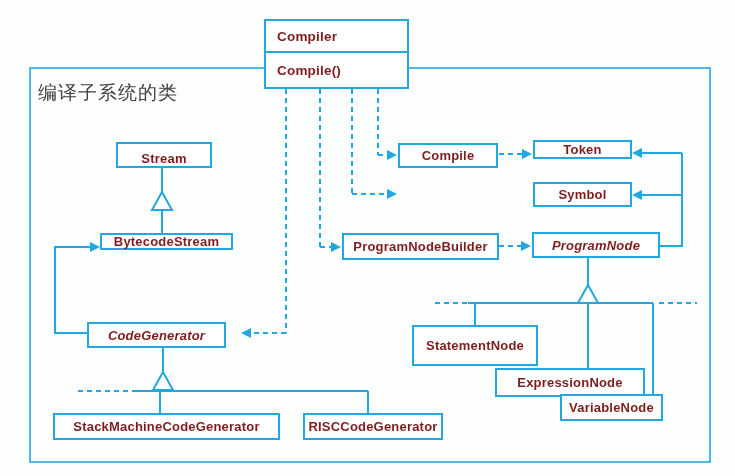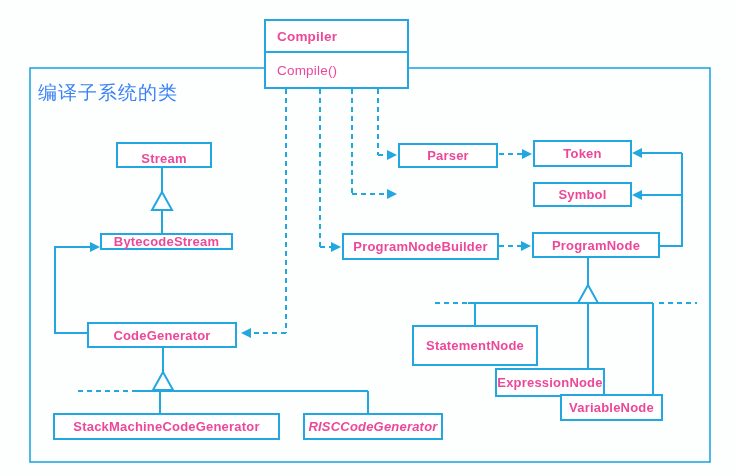--- a/index.html
+++ b/index.html
@@ -6,32 +6,32 @@
   .stage{
     position:relative;width:735px;height:476px;overflow:hidden;
     background:#fdfefe;
     font-family:"Liberation Sans", sans-serif;
   }
   .connectors{position:absolute;left:0;top:0;z-index:1;}
   .cls{
     position:absolute;z-index:2;box-sizing:border-box;
     background:#ffffff;border:2px solid #23a7e0;
     display:flex;align-items:center;justify-content:center;
-    color:#ec4899;font-weight:bold;font-size:13px;letter-spacing:.2px;
+    color:#7f1d1d;font-weight:bold;font-size:13px;letter-spacing:.2px;
     white-space:nowrap;
   }
-  .cls.abstract{}
+  .cls.abstract{font-style:italic;}
   .compiler{flex-direction:column;align-items:stretch;justify-content:flex-start;padding:0;}
   .cmp-row{box-sizing:border-box;display:flex;align-items:center;padding-left:11px;}
   .cmp-title{height:33px;border-bottom:2px solid #23a7e0;font-weight:bold;font-size:13.5px;}
-  .cmp-method{height:35px;font-weight:normal;font-size:13.5px;}
+  .cmp-method{height:35px;font-weight:bold;font-size:13.5px;}
   .label-cn{
     position:absolute;left:38px;top:80px;z-index:2;
     font-family:"Liberation Serif", serif;
-    font-size:19px;color:#3b82f6;letter-spacing:1px;
+    font-size:19px;color:#404040;letter-spacing:1px;
   }
 </style>
 </head>
 <body>
 
 <div class="stage">
 
   <svg class="connectors" width="735" height="476" viewBox="0 0 735 476" stroke="#23a7e0" fill="none" stroke-width="2">
 
     <rect x="30" y="68" width="680" height="394" stroke-width="1.6"></rect>
@@ -106,58 +106,58 @@
   </div>
 
   <div class="cls" style="left:116px;top:142px;width:96px;height:26px;align-items:flex-end;">
     <span>Stream</span>
   </div>
 
   <div class="cls" style="left:100px;top:233px;width:133px;height:17px;">
     <span>BytecodeStream</span>
   </div>
 
-  <div class="cls abstract" style="left:87px;top:322px;width:150px;height:26px;">
+  <div class="cls abstract" style="left:87px;top:322px;width:139px;height:26px;">
     <span>CodeGenerator</span>
   </div>
 
   <div class="cls" style="left:53px;top:413px;width:227px;height:27px;">
     <span>StackMachineCodeGenerator</span>
   </div>
 
-  <div class="cls" style="left:303px;top:413px;width:140px;height:27px;font-style:italic;">
+  <div class="cls" style="left:303px;top:413px;width:140px;height:27px;">
     <span>RISCCodeGenerator</span>
   </div>
 
   <div class="cls" style="left:398px;top:143px;width:100px;height:25px;">
-    <span>Parser</span>
+    <span>Compile</span>
   </div>
 
 
-  <div class="cls" style="left:533px;top:140px;width:99px;height:27px;">
+  <div class="cls" style="left:533px;top:140px;width:99px;height:19px;">
     <span>Token</span>
   </div>
 
   <div class="cls" style="left:533px;top:182px;width:99px;height:25px;">
     <span>Symbol</span>
   </div>
 
   <div class="cls" style="left:342px;top:233px;width:157px;height:27px;">
     <span>ProgramNodeBuilder</span>
   </div>
 
   <div class="cls abstract" style="left:532px;top:232px;width:128px;height:26px;">
     <span>ProgramNode</span>
   </div>
 
   <div class="cls" style="left:412px;top:325px;width:126px;height:41px;">
     <span>StatementNode</span>
   </div>
 
-  <div class="cls" style="left:495px;top:368px;width:110px;height:29px;">
+  <div class="cls" style="left:495px;top:368px;width:150px;height:29px;">
     <span>ExpressionNode</span>
   </div>
 
   <div class="cls" style="left:560px;top:394px;width:103px;height:27px;">
     <span>VariableNode</span>
   </div>
 
 </div>
 
 </body></html>

